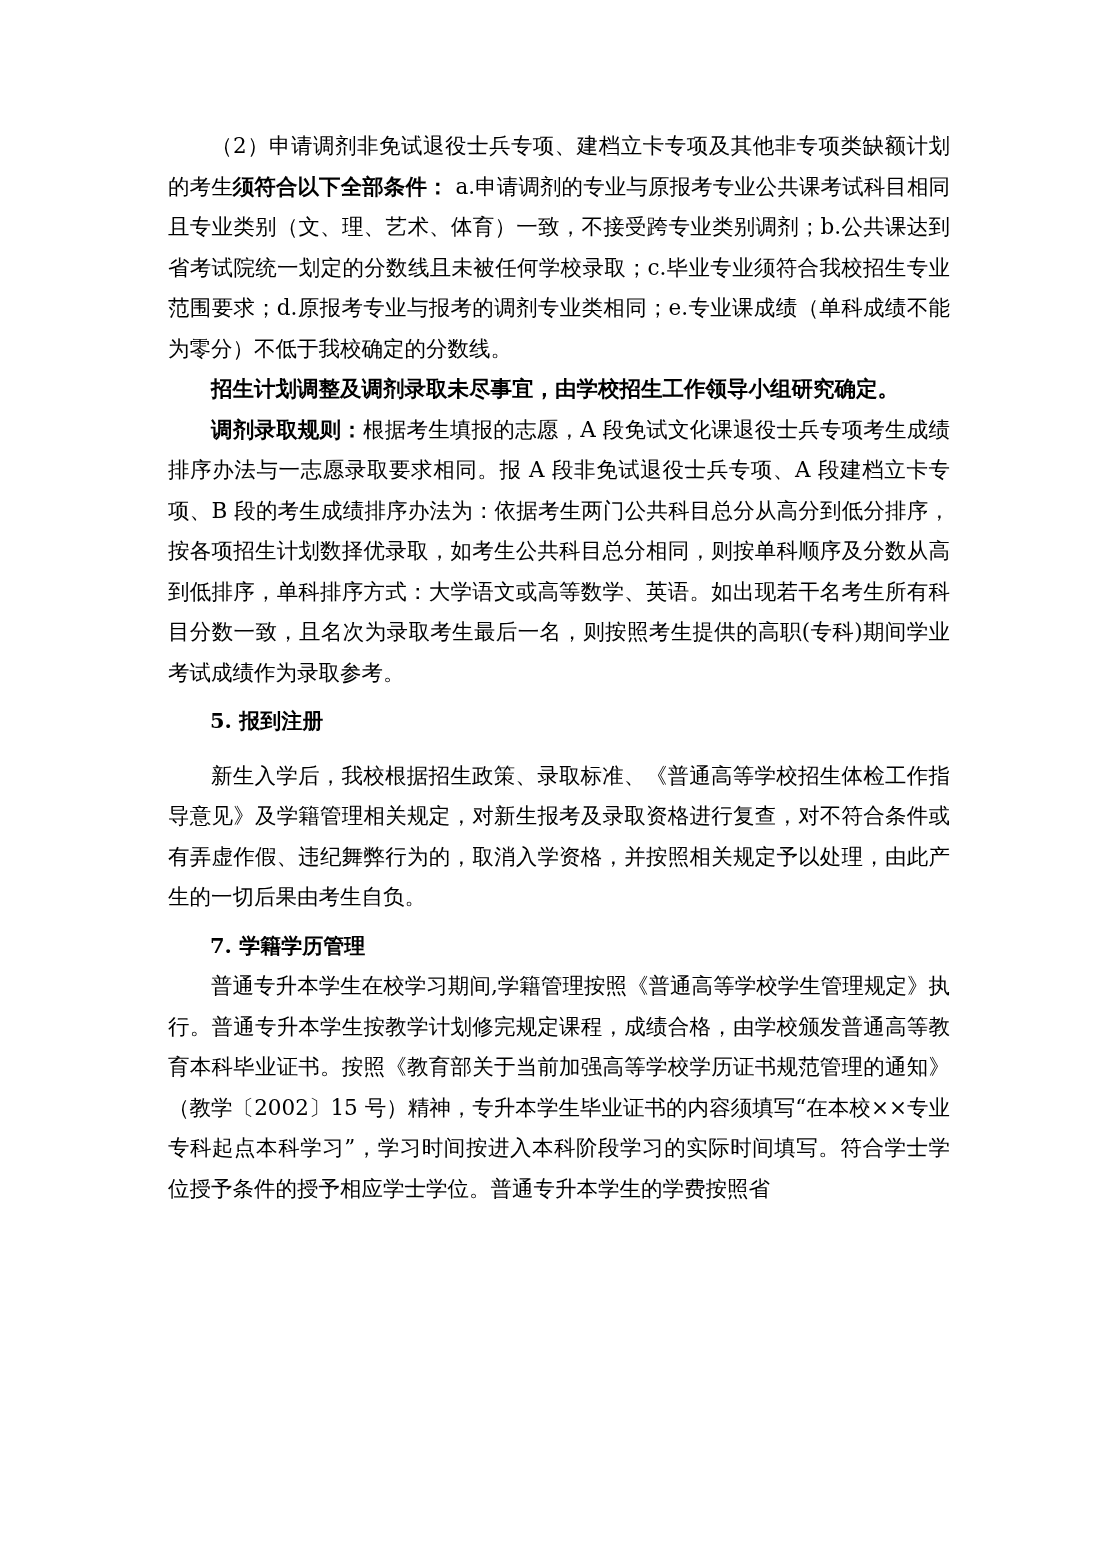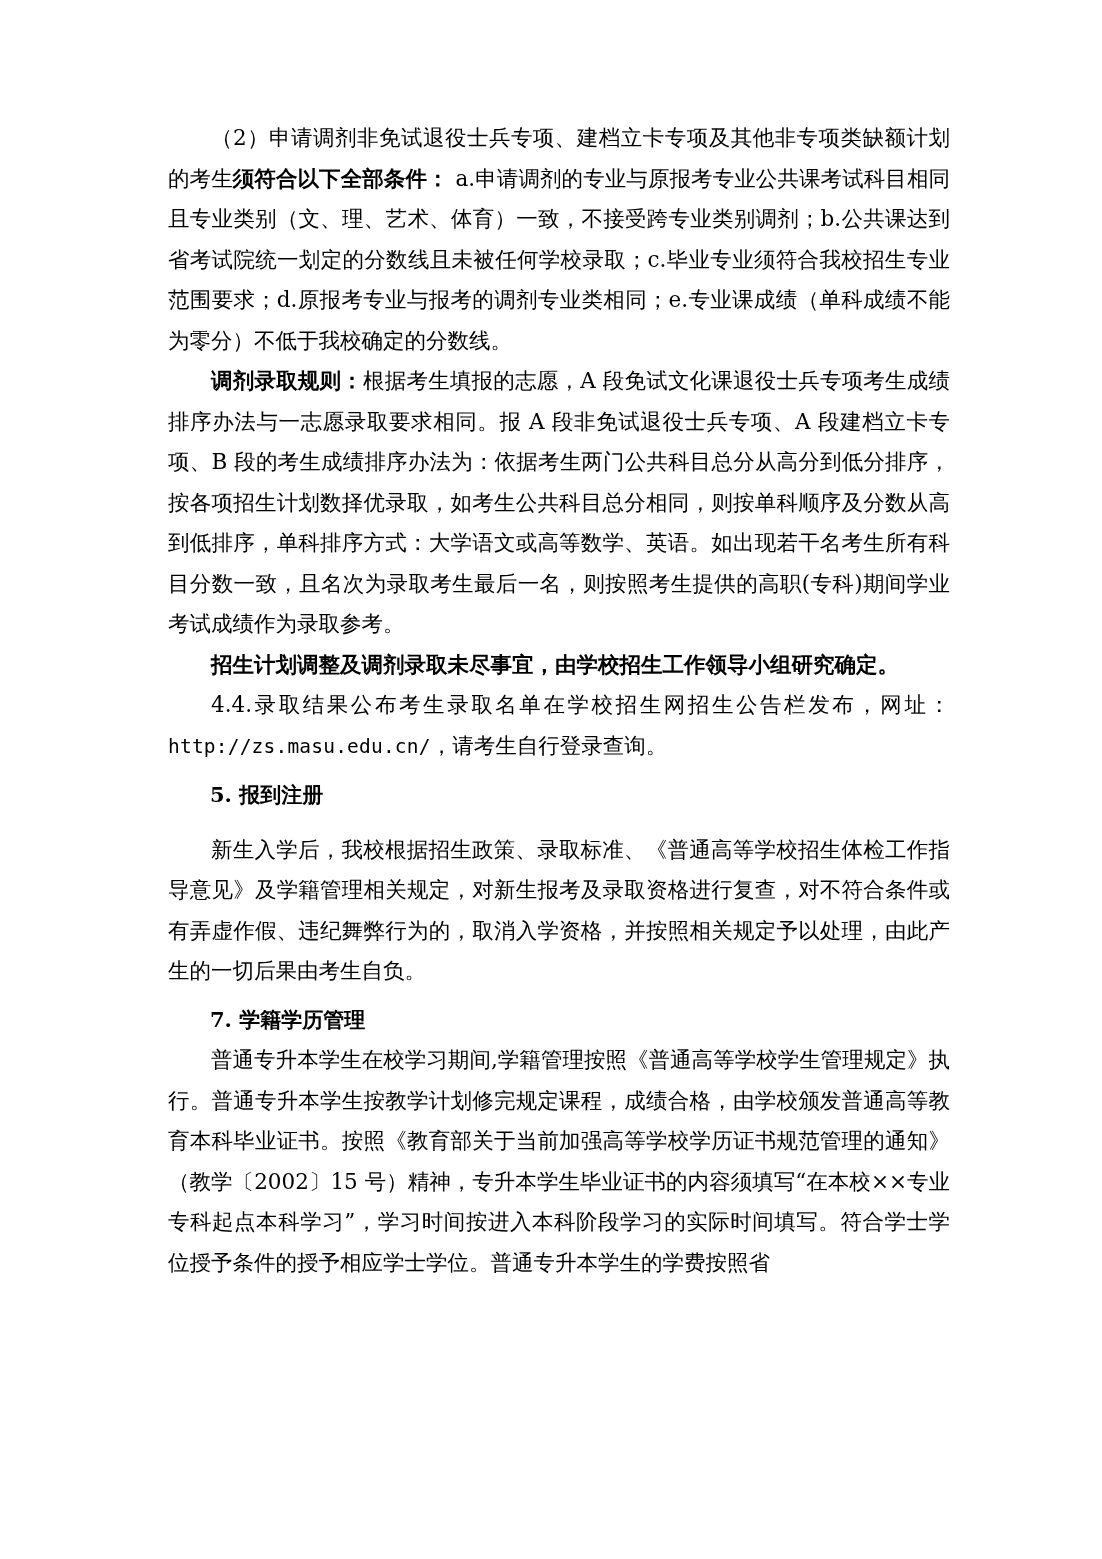--- a/index.html
+++ b/index.html
@@ -5,21 +5,21 @@
   html, body {
     margin: 0;
     padding: 0;
     background: #ffffff;
   }
   .page {
     position: relative;
     width: 1102px;
     height: 1320px;
     background: #ffffff;
-    margin: 0 auto;
+    margin: 8px auto;
     box-sizing: border-box;
     padding: 118px 152px 60px 168px;
     font-family: "DejaVu Serif", "Liberation Serif", serif;
     color: #000000;
   }
   .body-text {
     font-size: 21.5px;
     line-height: 40.5px;
     text-align: justify;
     text-justify: inter-ideograph;
@@ -61,31 +61,28 @@
 
 <div class="page">
 
   <div class="body-text">
 
     <p class="indent2">
       <span>（2）申请调剂非免试退役士兵专项、建档立卡专项及其他非专项类缺额计划的考生</span><span class="bold">须符合以下全部条件：</span><span>   a.申请调剂的专业与原报考专业公共课考试科目相同且专业类别（文、理、艺术、体育）一致，不接受跨专业类别调剂；b.公共课达到省考试院统一划定的分数线且未被任何学校录取；c.毕业专业须符合我校招生专业范围要求；d.原报考专业与报考的调剂专业类相同；e.专业课成绩（单科成绩不能为零分）不低于我校确定的分数线。</span>
     </p>
 
     <p class="indent2">
+      <span class="bold">招生计划调整及调剂录取未尽事宜，由学校招生工作领导小组研究确定。</span>
+    </p>
+
+    <p class="indent2">
       <span class="bold">调剂录取规则：</span><span>根据考生填报的志愿，A 段免试文化课退役士兵专项考生成绩排序办法与一志愿录取要求相同。报 A 段非免试退役士兵专项、A 段建档立卡专项、B 段的考生成绩排序办法为：依据考生两门公共科目总分从高分到低分排序，按各项招生计划数择优录取，如考生公共科目总分相同，则按单科顺序及分数从高到低排序，单科排序方式：大学语文或高等数学、英语。如出现若干名考生所有科目分数一致，且名次为录取考生最后一名，则按照考生提供的高职(专科)期间学业考试成绩作为录取参考。</span>
     </p>
 
-    <p class="indent2">
-      <span class="bold">招生计划调整及调剂录取未尽事宜，由学校招生工作领导小组研究确定。</span>
-    </p>
 
-
-    <p class="indent2">
-      <span>4.4.录取结果公布考生录取名单在学校招生网招生公告栏发布，网址：</span><span class="mono">http://zs.masu.edu.cn/</span><span>，请考生自行登录查询。</span>
-    </p>
 
     <div class="gap-sm"></div>
 
     <p class="heading">
       <span class="num">5.</span>&nbsp;<span>报到注册</span>
     </p>
 
 
     <div class="gap-md"></div>
 

